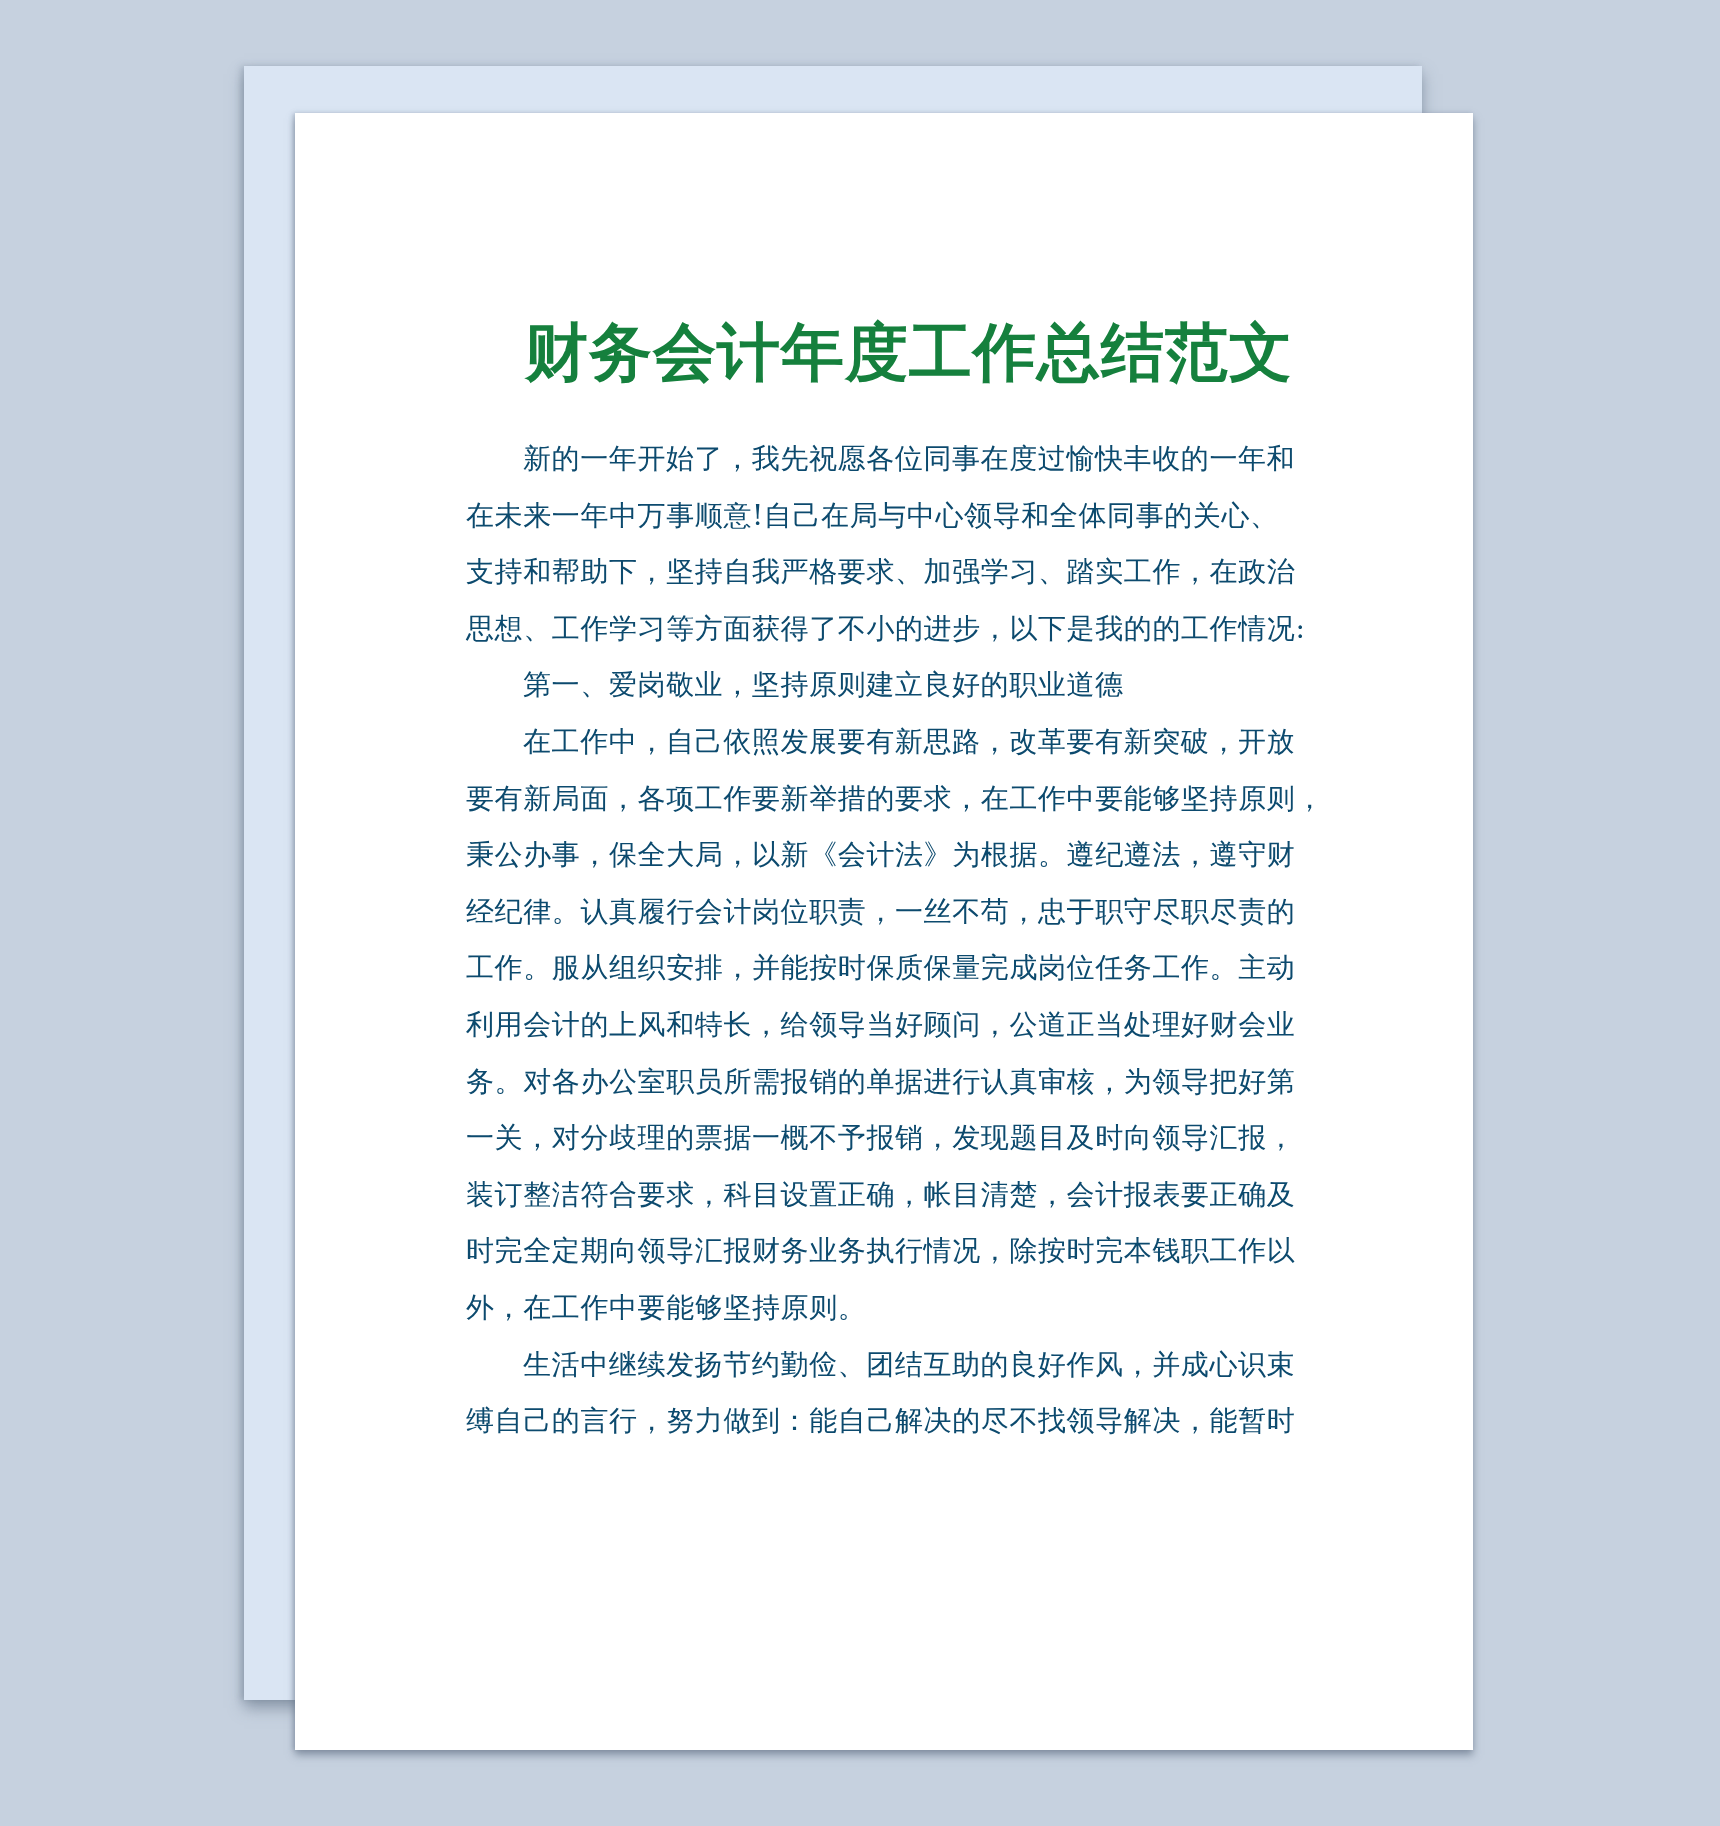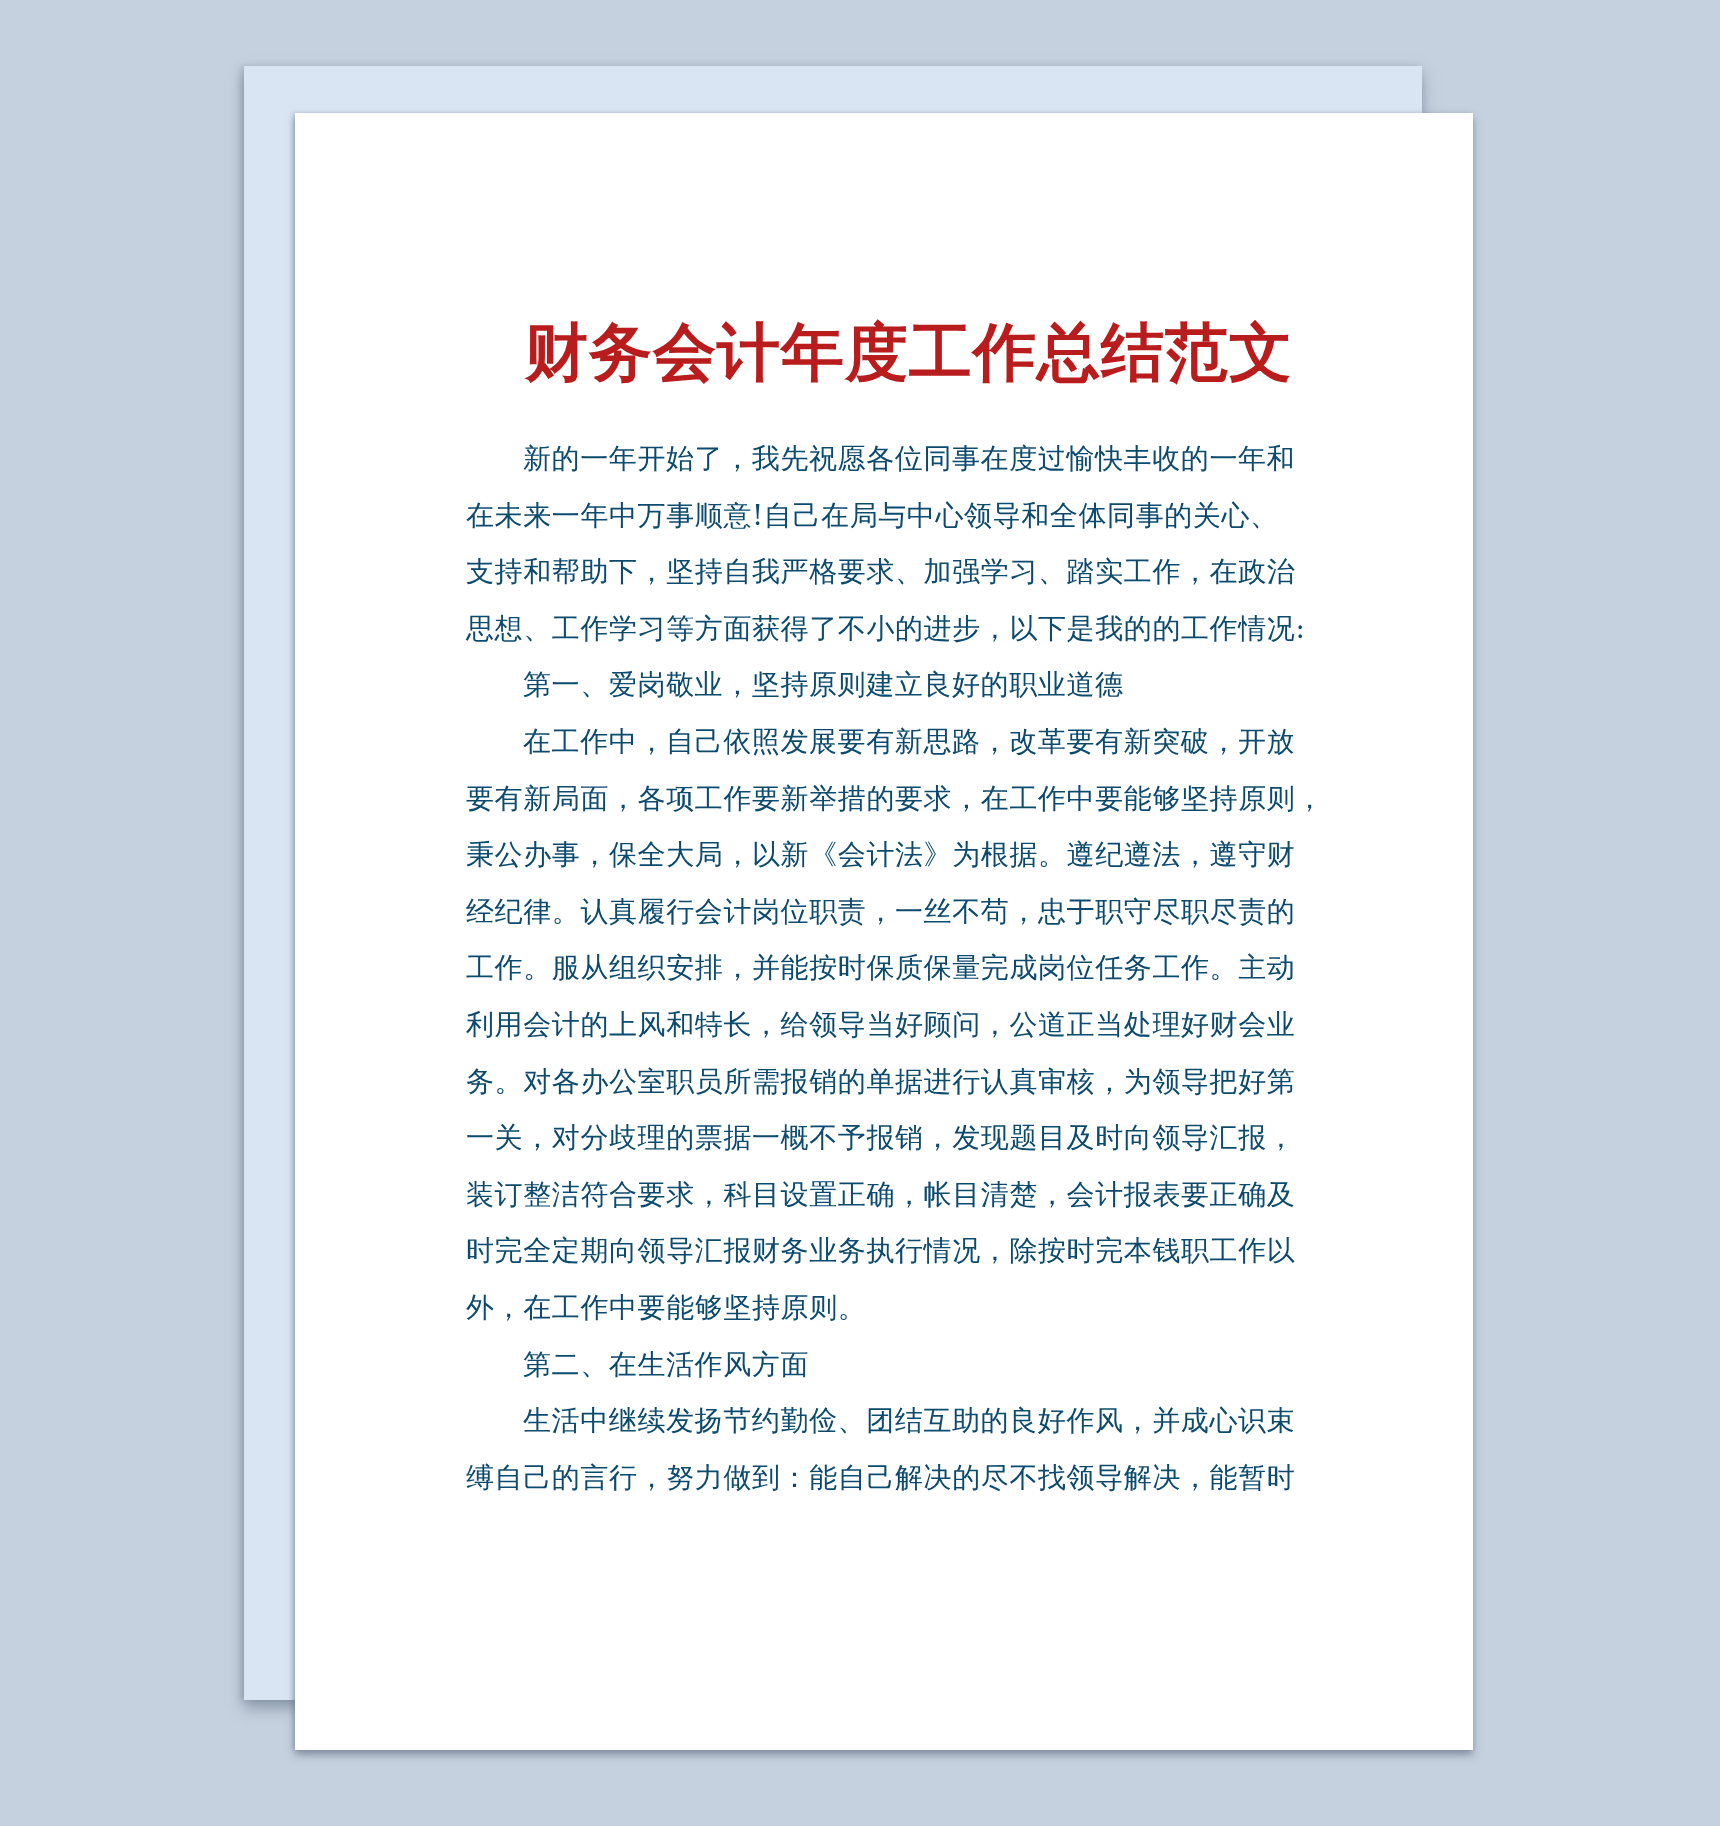--- a/index.html
+++ b/index.html
@@ -37,21 +37,21 @@
       left: 0;
       top: 200px;
       width: 1178px;
       padding-left: 50px;
       box-sizing: border-box;
       text-align: center;
       font-family: "DejaVu Sans", "Liberation Sans", sans-serif;
       font-weight: bold;
       font-size: 63px;
       line-height: 80px;
-      color: #b91c1c;
+      color: #15803d;
       letter-spacing: 1px;
     }
     .doc-body {
       position: absolute;
       left: 171px;
       top: 318px;
       width: 860px;
     }
     .line {
       font-size: 28px;
@@ -83,17 +83,16 @@
     <div class="line">要有新局面，各项工作要新举措的要求，在工作中要能够坚持原则，</div>
     <div class="line">秉公办事，保全大局，以新《会计法》为根据。遵纪遵法，遵守财</div>
     <div class="line">经纪律。认真履行会计岗位职责，一丝不苟，忠于职守尽职尽责的</div>
     <div class="line">工作。服从组织安排，并能按时保质保量完成岗位任务工作。主动</div>
     <div class="line">利用会计的上风和特长，给领导当好顾问，公道正当处理好财会业</div>
     <div class="line">务。对各办公室职员所需报销的单据进行认真审核，为领导把好第</div>
     <div class="line">一关，对分歧理的票据一概不予报销，发现题目及时向领导汇报，</div>
     <div class="line">装订整洁符合要求，科目设置正确，帐目清楚，会计报表要正确及</div>
     <div class="line">时完全定期向领导汇报财务业务执行情况，除按时完本钱职工作以</div>
     <div class="line">外，在工作中要能够坚持原则。</div>
-    <div class="line indent">第二、在生活作风方面</div>
     <div class="line indent">生活中继续发扬节约勤俭、团结互助的良好作风，并成心识束</div>
     <div class="line">缚自己的言行，努力做到：能自己解决的尽不找领导解决，能暂时</div>
   </div>
 </div>
 
 </body></html>

